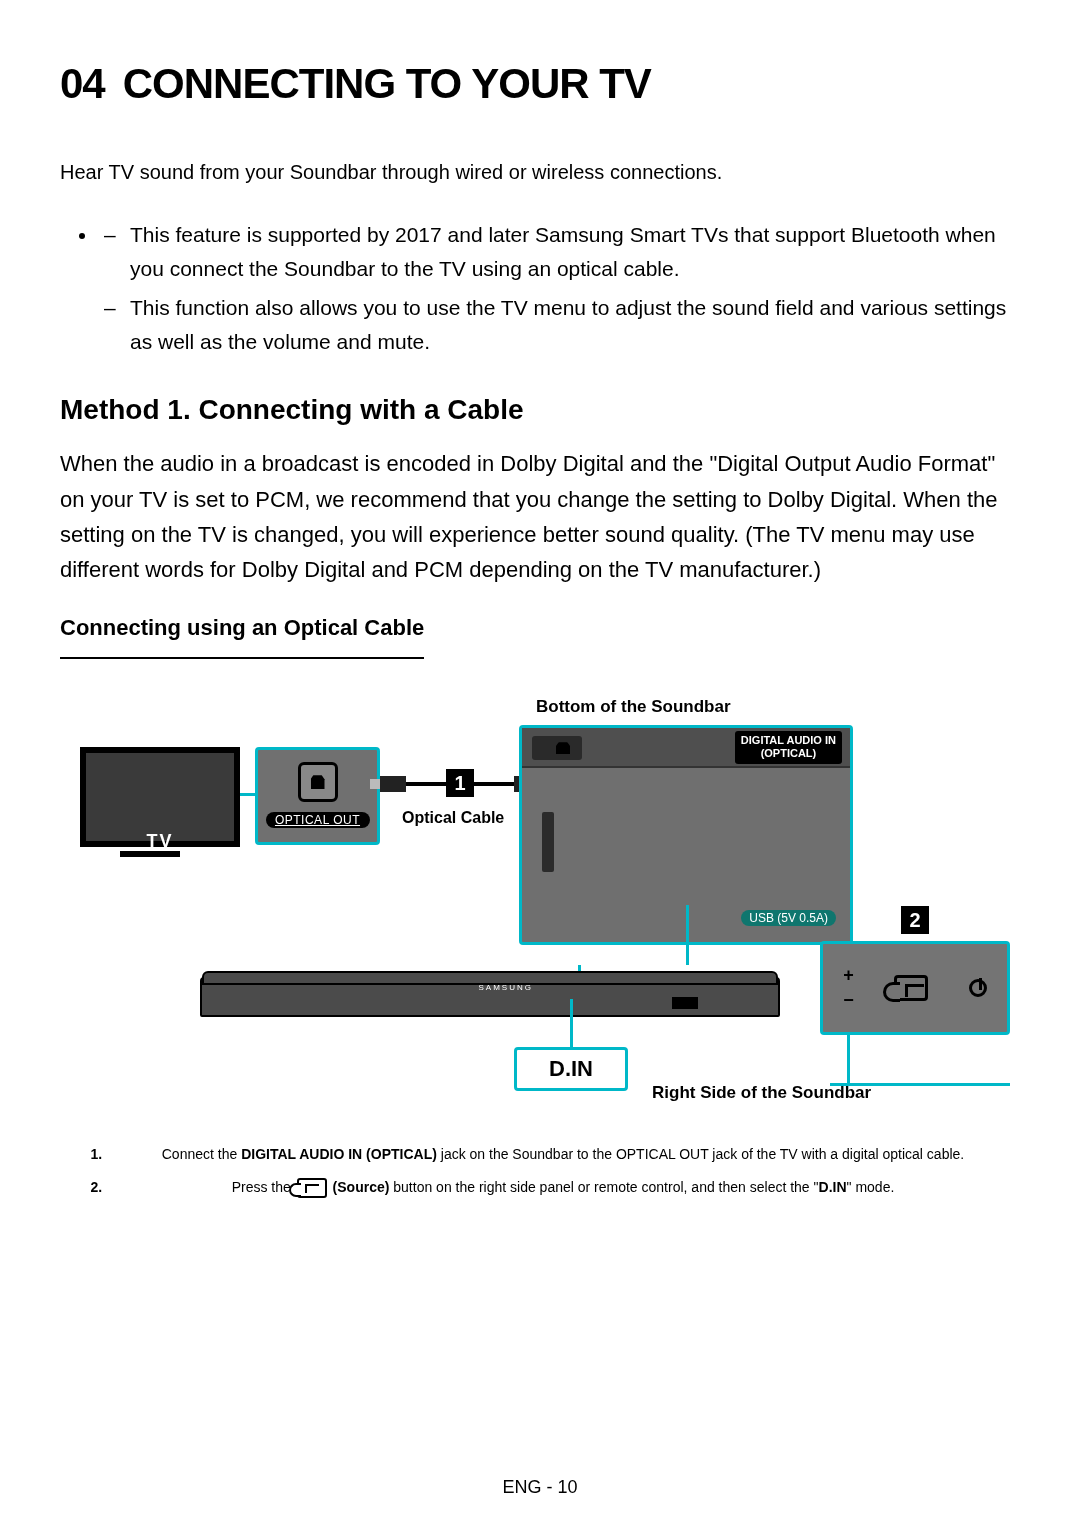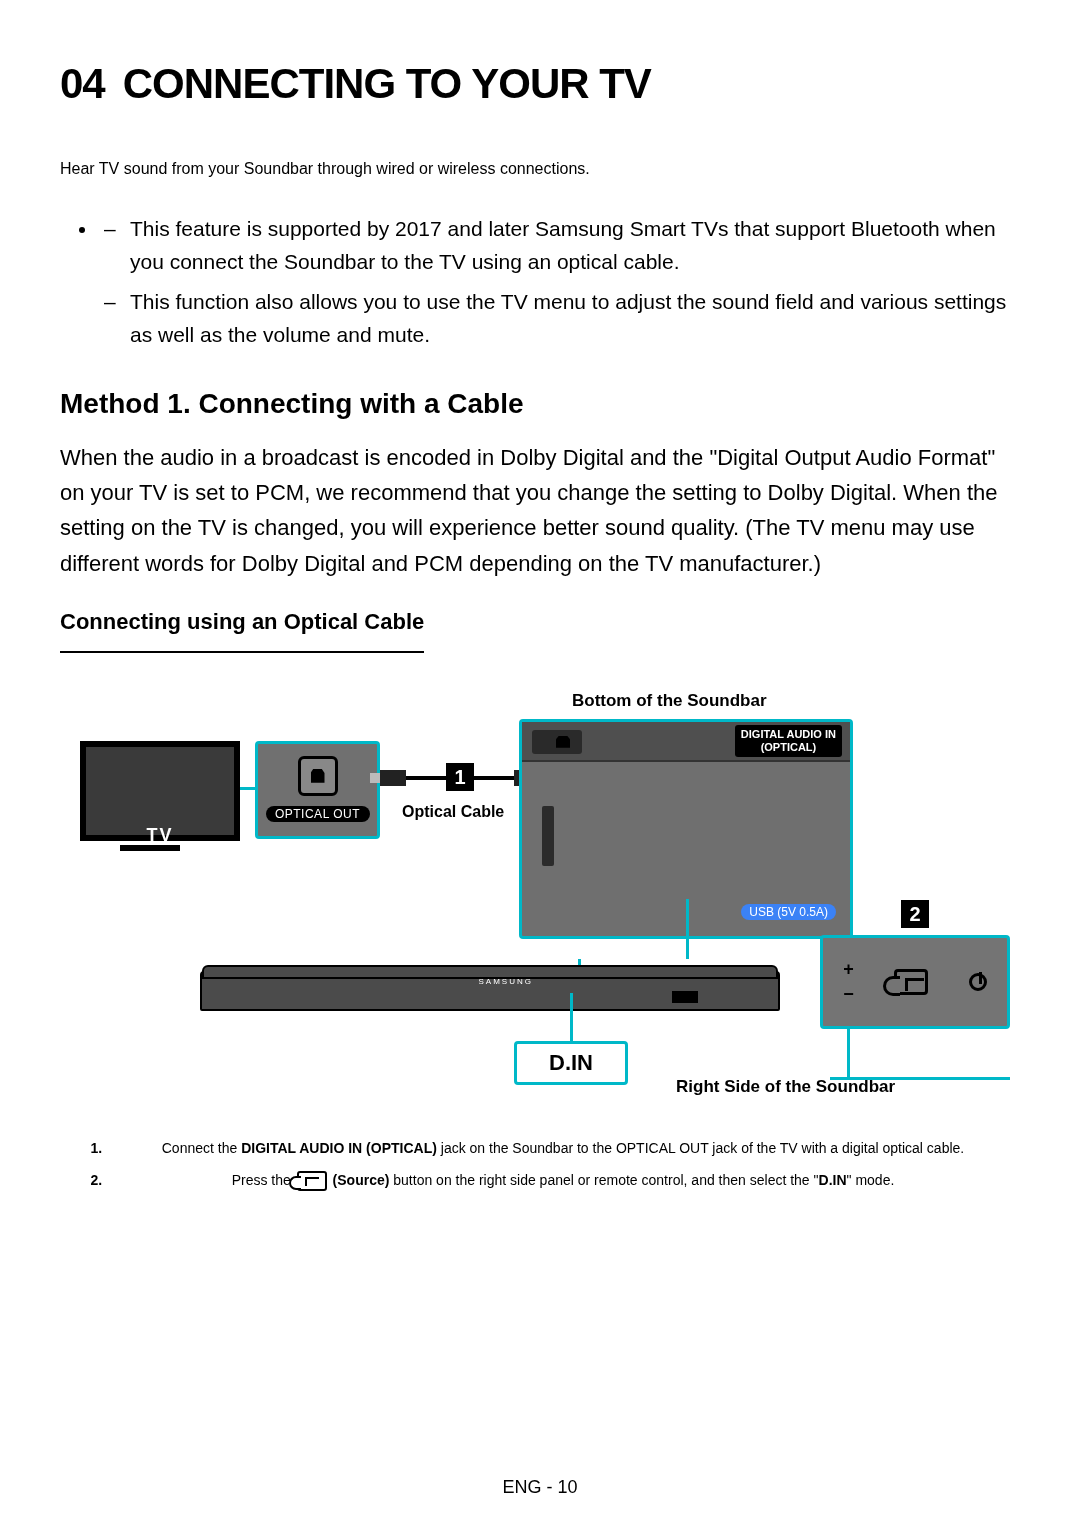--- a/index.html
+++ b/index.html
@@ -2,71 +2,71 @@
 <html><head>
 <meta charset="utf-8">
 <style>
   * { margin: 0; padding: 0; box-sizing: border-box; }
   html, body { width: 1080px; background: #fff; font-family: Arial, Helvetica, sans-serif; color: #000; }
   body { padding: 60px 60px 40px 60px; min-height: 1532px; position: relative; }
 
   h1.chapter { font-size: 42px; font-weight: 800; letter-spacing: -1px; margin-bottom: 48px; }
   h1.chapter .num { display: inline-block; margin-right: 18px; }
 
-  p.intro { font-size: 16px; font-weight: 400; line-height: 1.6; margin-bottom: 30px; }
+  p.intro { font-size: 20px; font-weight: 400; line-height: 1.6; margin-bottom: 30px; }
 
   ul.bullet { list-style: disc; padding-left: 38px; margin-bottom: 36px; }
   ul.bullet > li { font-size: 21px; line-height: 1.6; margin-bottom: 6px; }
   ul.bullet > li ul.dash { list-style: none; padding-left: 32px; margin-top: 6px; }
   ul.bullet > li ul.dash > li { font-size: 21px; line-height: 1.6; margin-bottom: 6px; position: relative; }
   ul.bullet > li ul.dash > li::before { content: "–"; position: absolute; left: -26px; }
 
   h2.section { font-size: 28px; font-weight: 800; margin-bottom: 20px; }
   p.body { font-size: 22px; line-height: 1.6; margin-bottom: 28px; }
 
   h3.subsection { font-size: 22px; font-weight: 800; display: inline-block; border-bottom: 2px solid #000; padding-bottom: 16px; margin-bottom: 38px; }
 
   
   .diagram-wrap { position: relative; width: 960px; height: 410px; margin: 0 auto 36px auto; }
   .d-label { font-size: 17px; font-weight: 700; position: absolute; }
-  .d-label-soundbar-bottom { top: 0; left: 512px; }
-  .d-label-right-side { bottom: 4px; left: 616px; }
+  .d-label-soundbar-bottom { top: 0; left: 476px; }
+  .d-label-right-side { bottom: 4px; left: 592px; }
 
   
   .tv { position: absolute; left: 20px; top: 50px; width: 140px; }
   .tv-body { width: 160px; height: 100px; background: #000; border: 6px solid #000; }
   .tv-body .screen { background: #3a3a3a; width: 100%; height: 100%; }
   .tv-stand { width: 60px; height: 10px; margin: 0 auto; border-bottom: 6px solid #000; }
   .tv .tv-label { position: absolute; top: 84px; left: 0; width: 160px; text-align: center; color: #fff; font-weight: 800; font-size: 18px; letter-spacing: 2px; }
 
   
   .optout-box { position: absolute; left: 195px; top: 50px; width: 125px; height: 98px; border: 3px solid #00b8c8; border-radius: 4px; background: #707070; }
   .optout-box .jack { width: 40px; height: 40px; margin: 12px auto 0 auto; border: 3px solid #000; border-radius: 6px; background: #888; position: relative; }
   .optout-box .jack::after { content: ""; position: absolute; left: 50%; top: 50%; width: 14px; height: 14px; background: #000; transform: translate(-50%,-50%) scaleX(1); clip-path: polygon(20% 0, 80% 0, 100% 30%, 100% 100%, 0 100%, 0 30%); }
-  .optout-box .jack-label { display: block; margin: 10px auto 0 auto; width: 104px; text-align: center; color: #fff; background: #000; border-radius: 10px; font-size: 12px; padding: 1px 0; letter-spacing: 0.5px; }
+  .optout-box .jack-label { display: block; margin: 10px auto 0 auto; width: 104px; text-align: center; color: #fff; background: #000; border-radius: 10px; font-size: 12px; padding: 1px 0; letter-spacing: 0.5px; text-decoration: underline; }
   .tv-to-opt { position: absolute; left: 180px; top: 96px; width: 15px; height: 3px; background: #00b8c8; }
 
   
   .cable { position: absolute; top: 78px; left: 320px; width: 160px; height: 18px; display:flex; align-items:center; }
   .cable .plug { width: 26px; height: 16px; background: #222; position: relative; }
   .cable .plug::before { content: ""; position: absolute; background: #bbb; }
   .cable .plug.left::before { left: -10px; top: 3px; width: 10px; height: 10px; }
   .cable .plug.right::before { right: -10px; top: 3px; width: 10px; height: 10px; }
   .cable .wire { flex: 1; height: 4px; background: #000; }
   .cable .tag { position: absolute; left: 50%; top: -6px; transform: translateX(-50%); width: 28px; height: 28px; background: #000; color: #fff; font-weight: 800; text-align: center; line-height: 28px; font-size: 20px; }
   .d-label-cable { top: 112px; left: 342px; font-size: 16px; }
 
   
   .panel { position: absolute; left: 459px; top: 28px; width: 334px; height: 220px; border: 3px solid #00b8c8; border-radius: 4px; background: #6f6f6f; }
   .panel .top { height: 40px; background: #4f4f4f; border-bottom: 2px solid #333; position: relative; }
   .panel .top .plug-hole { position: absolute; left: 10px; top: 8px; width: 50px; height: 24px; background: #2a2a2a; border-radius: 3px; }
   .panel .top .plug-hole::after { content:""; position:absolute; left: 24px; top: 6px; width: 14px; height: 12px; background:#000; clip-path: polygon(20% 0,80% 0,100% 30%,100% 100%,0 100%,0 30%);}
   .panel .top .dai { position: absolute; right: 8px; top: 3px; background: #000; color: #fff; font-size: 11px; line-height: 1.2; padding: 3px 6px; text-align: center; border-radius: 3px; font-weight: 700;}
   .panel .usb-slot { position: absolute; left: 20px; top: 84px; width: 12px; height: 60px; background: #2b2b2b; border-radius: 2px; }
-  .panel .usb-lab { position: absolute; right: 14px; bottom: 16px; background: #3b82f6; color: #fff; font-size: 12px; padding: 1px 8px; border-radius: 10px; }
+  .panel .usb-lab { position: absolute; right: 14px; bottom: 16px; background: #0f766e; color: #fff; font-size: 12px; padding: 1px 8px; border-radius: 10px; }
 
   
   .callout-ln { position: absolute; border-left: 3px solid #00b8c8; border-bottom: 3px solid #00b8c8; }
 
   
   .soundbar { position: absolute; left: 140px; top: 280px; width: 580px; height: 40px; background: #4b4b4b; border: 2px solid #000; border-radius: 4px 4px 2px 2px; }
   .soundbar::before { content: ""; position:absolute; left:0; right:0; top:-8px; height:10px; background:#4b4b4b; border:2px solid #000; border-radius: 6px 6px 0 0; }
   .soundbar .brand { position:absolute; left: 48%; top: 4px; color:#fff; font-size: 8px; letter-spacing: 2px; }
   .soundbar .led { position:absolute; right: 80px; top: 18px; width: 26px; height: 12px; background:#000; }
   .din-box { position: absolute; left: 454px; top: 350px; width: 114px; height: 44px; border: 3px solid #00b8c8; border-radius: 4px; background: #fff; font-weight: 800; font-size: 22px; display:flex; align-items:center; justify-content:center; }

